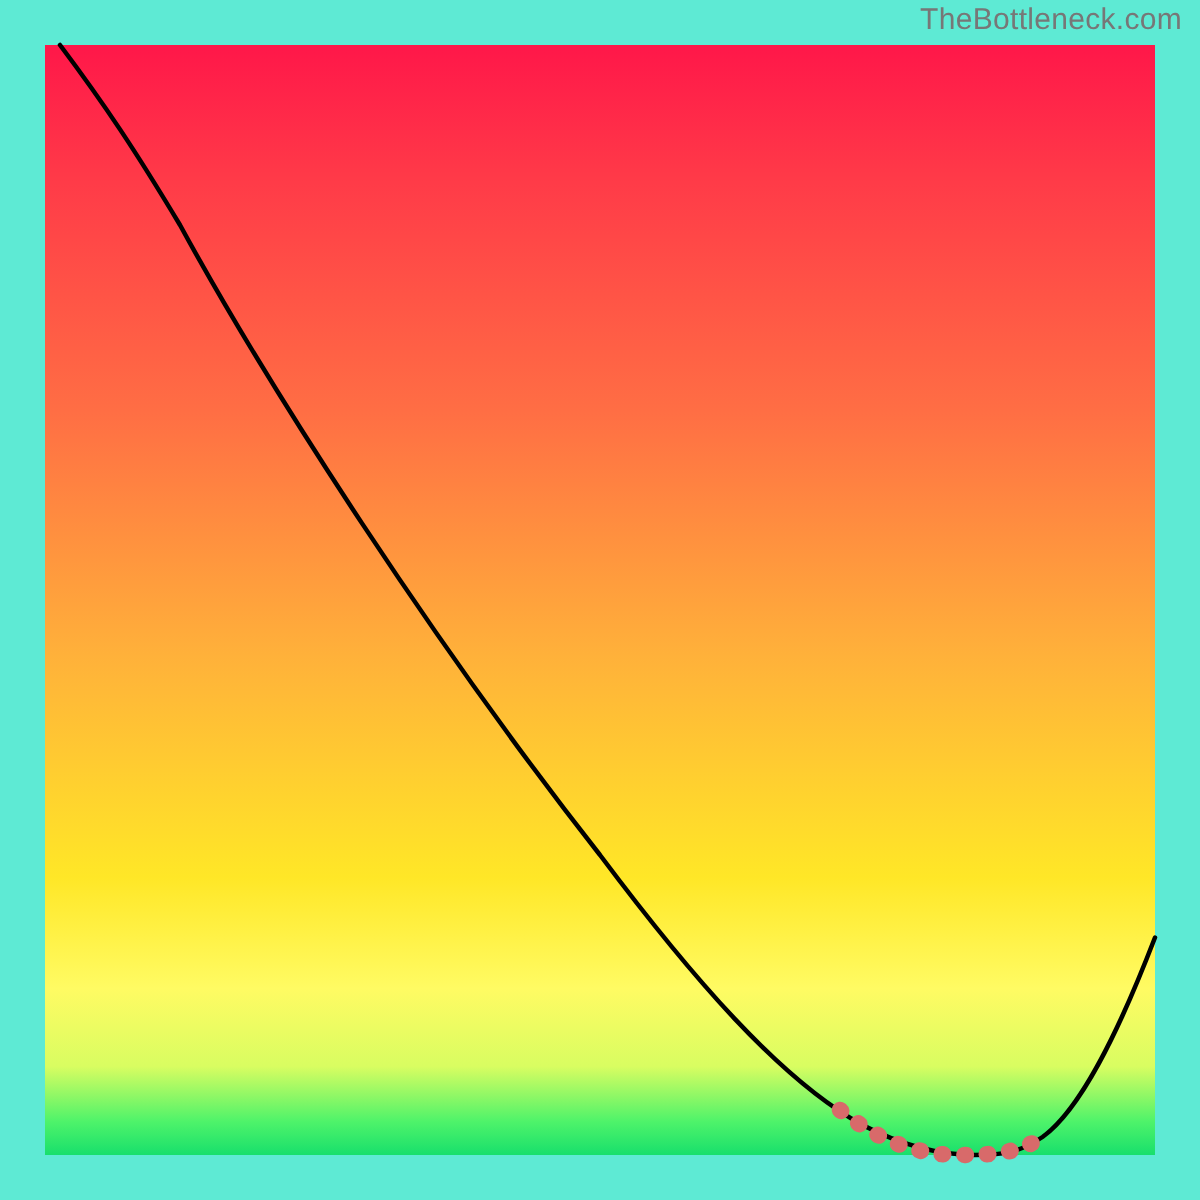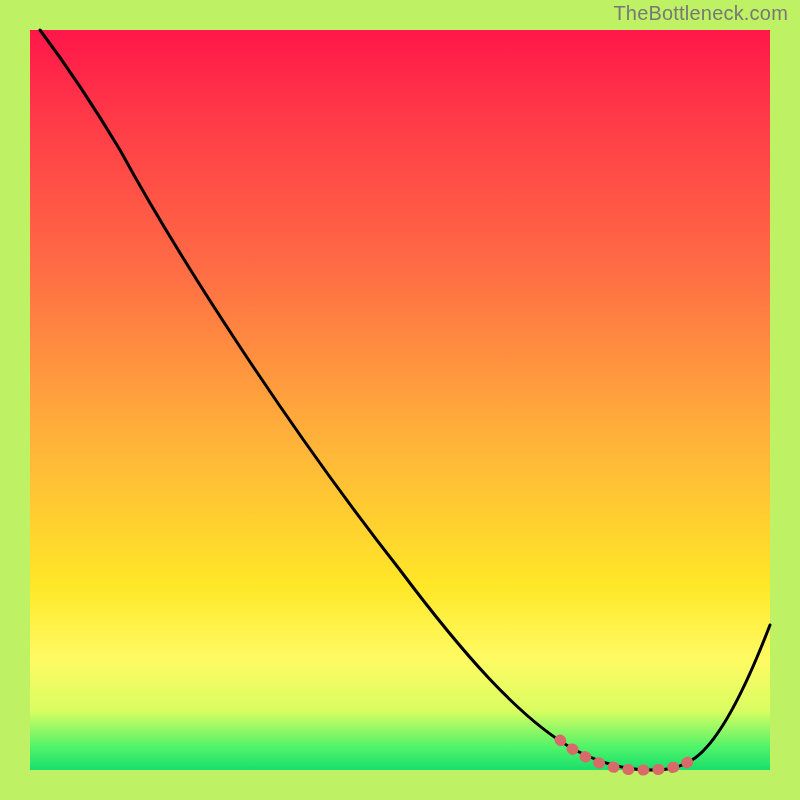--- a/index.html
+++ b/index.html
@@ -8,21 +8,21 @@
     width: 800px;
     height: 800px;
     background: #000;
     overflow: hidden;
     font-family: Arial, Helvetica, sans-serif;
   }
   .frame {
     position: relative;
     width: 800px;
     height: 800px;
-    background: #bef264;
+    background: #5eead4;
   }
   .watermark {
     position: absolute;
     top: 2px;
     right: 12px;
     color: #777;
     font-size: 20px;
     font-weight: 500;
     letter-spacing: 0.2px;
     z-index: 10;

